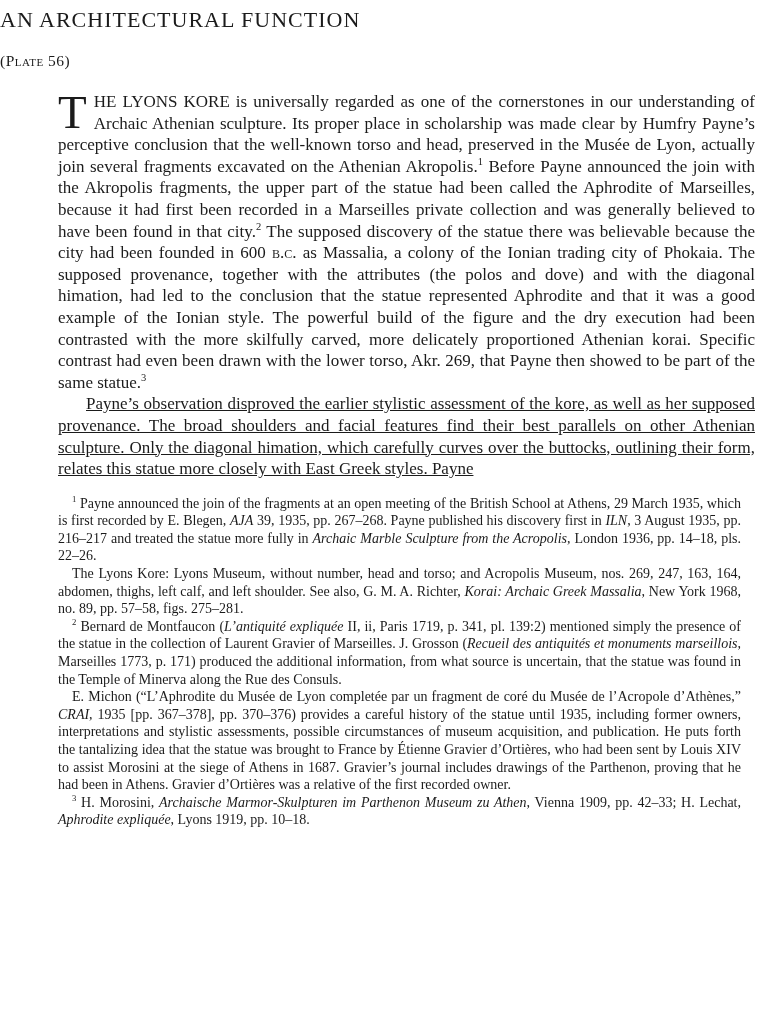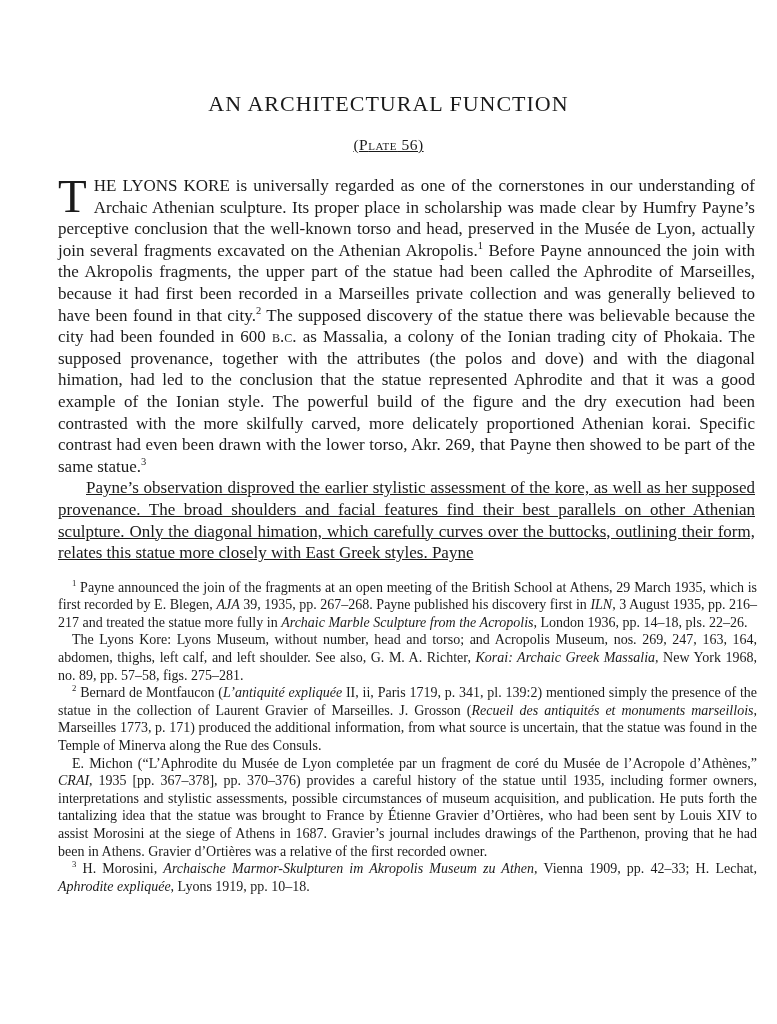--- a/index.html
+++ b/index.html
@@ -11,57 +11,55 @@
     color: #1b1b1b;
     overflow: hidden;
   }
   .page {
     width: 777px;
     height: 1024px;
     background: #ffffff;
     position: relative;
   }
   .article-header {
-    padding-top: 84px;
-    text-align: center;
+    text-align: left;
   }
   .title-line {
     display: block;
     font-size: 22px;
     line-height: 40px;
     font-weight: 400;
     letter-spacing: 1px;
     white-space: nowrap;
   }
   .plate-ref {
     margin-top: 12px;
     font-size: 15.5px;
     letter-spacing: 0.5px;
-    text-decoration: underline;
   }
   .article-body {
     margin-top: 21px;
     padding-left: 58px;
     padding-right: 22px;
     font-size: 17px;
     line-height: 21.6px;
     text-align: justify;
   }
   .para { margin: 0; }
   .para-indent { text-indent: 28px; text-decoration: underline; }
   .dropcap {
     float: left;
     font-size: 47px;
     line-height: 38px;
     padding: 2px 7px 0 0;
   }
   .footnotes {
     margin-top: 15px;
     padding-left: 58px;
-    padding-right: 20px;
+    padding-right: 36px;
     font-size: 14px;
     line-height: 17.6px;
     text-align: justify;
   }
   .fn { text-indent: 14px; margin: 0; }
   .i  { font-style: italic; }
   .sc { font-variant: small-caps; }
   .sup {
     vertical-align: super;
     font-size: 0.62em;
@@ -83,16 +81,16 @@
   <main class="article-body">
     <p class="para"><span class="dropcap">T</span><span><span>HE LYONS KORE is universally regarded as one of the cornerstones in our understanding of Archaic Athenian sculpture. Its proper place in scholarship was made clear by Humfry Payne’s perceptive conclusion that the well-known torso and head, preserved in the Musée de Lyon, actually join several fragments excavated on the Athenian Akropolis.</span><span class="sup">1</span><span> Before Payne announced the join with the Akropolis fragments, the upper part of the statue had been called the Aphrodite of Marseilles, because it had first been recorded in a Marseilles private collection and was generally believed to have been found in that city.</span><span class="sup">2</span><span> The supposed discovery of the statue there was believable because the city had been founded in 600 </span><span class="sc">b.c.</span><span> as Massalia, a colony of the Ionian trading city of Phokaia. The supposed provenance, together with the attributes (the polos and dove) and with the diagonal himation, had led to the conclusion that the statue represented Aphrodite and that it was a good example of the Ionian style. The powerful build of the figure and the dry execution had been contrasted with the more skilfully carved, more delicately proportioned Athenian korai. Specific contrast had even been drawn with the lower torso, Akr. 269, that Payne then showed to be part of the same statue.</span><span class="sup">3</span></span></p>
     <p class="para para-indent"><span>Payne’s observation disproved the earlier stylistic assessment of the kore, as well as her supposed provenance. The broad shoulders and facial features find their best parallels on other Athenian sculpture. Only the diagonal himation, which carefully curves over the buttocks, outlining their form, relates this statue more closely with East Greek styles. Payne</span></p>
   </main>
 
   <footer class="footnotes">
     <p class="fn"><span class="sup">1</span><span> Payne announced the join of the fragments at an open meeting of the British School at Athens, 29 March 1935, which is first recorded by E. Blegen, </span><span class="i">AJA</span><span> 39, 1935, pp. 267–268. Payne published his discovery first in </span><span class="i">ILN</span><span>, 3 August 1935, pp. 216–217 and treated the statue more fully in </span><span class="i">Archaic Marble Sculpture from the Acropolis</span><span>, London 1936, pp. 14–18, pls. 22–26.</span></p>
     <p class="fn"><span>The Lyons Kore: Lyons Museum, without number, head and torso; and Acropolis Museum, nos. 269, 247, 163, 164, abdomen, thighs, left calf, and left shoulder. See also, G. M. A. Richter, </span><span class="i">Korai: Archaic Greek Massalia</span><span>, New York 1968, no. 89, pp. 57–58, figs. 275–281.</span></p>
     <p class="fn"><span class="sup">2</span><span> Bernard de Montfaucon (</span><span class="i">L’antiquité expliquée</span><span> II, ii, Paris 1719, p. 341, pl. 139:2) mentioned simply the presence of the statue in the collection of Laurent Gravier of Marseilles. J. Grosson (</span><span class="i">Recueil des antiquités et monuments marseillois</span><span>, Marseilles 1773, p. 171) produced the additional information, from what source is uncertain, that the statue was found in the Temple of Minerva along the Rue des Consuls.</span></p>
     <p class="fn"><span>E. Michon (“L’Aphrodite du Musée de Lyon completée par un fragment de coré du Musée de l’Acropole d’Athènes,” </span><span class="i">CRAI</span><span>, 1935 [pp. 367–378], pp. 370–376) provides a careful history of the statue until 1935, including former owners, interpretations and stylistic assessments, possible circumstances of museum acquisition, and publication. He puts forth the tantalizing idea that the statue was brought to France by Étienne Gravier d’Ortières, who had been sent by Louis XIV to assist Morosini at the siege of Athens in 1687. Gravier’s journal includes drawings of the Parthenon, proving that he had been in Athens. Gravier d’Ortières was a relative of the first recorded owner.</span></p>
-    <p class="fn"><span class="sup">3</span><span> H. Morosini, </span><span class="i">Archaische Marmor-Skulpturen im Akropolis Museum zu Athen</span><span>, Vienna 1909, pp. 42–33; H. Lechat, </span><span class="i">Aphrodite expliquée</span><span>, Lyons 1919, pp. 10–18.</span></p>
+    <p class="fn"><span class="sup">3</span><span> H. Morosini, </span><span class="i">Archaische Marmor-Skulpturen im Parthenon Museum zu Athen</span><span>, Vienna 1909, pp. 42–33; H. Lechat, </span><span class="i">Aphrodite expliquée</span><span>, Lyons 1919, pp. 10–18.</span></p>
   </footer>
 
 </div>
 
 </body></html>

